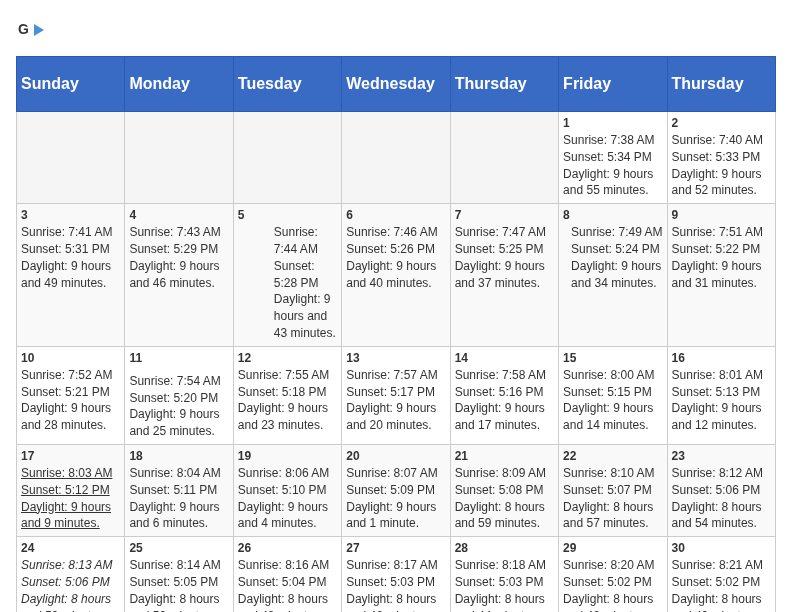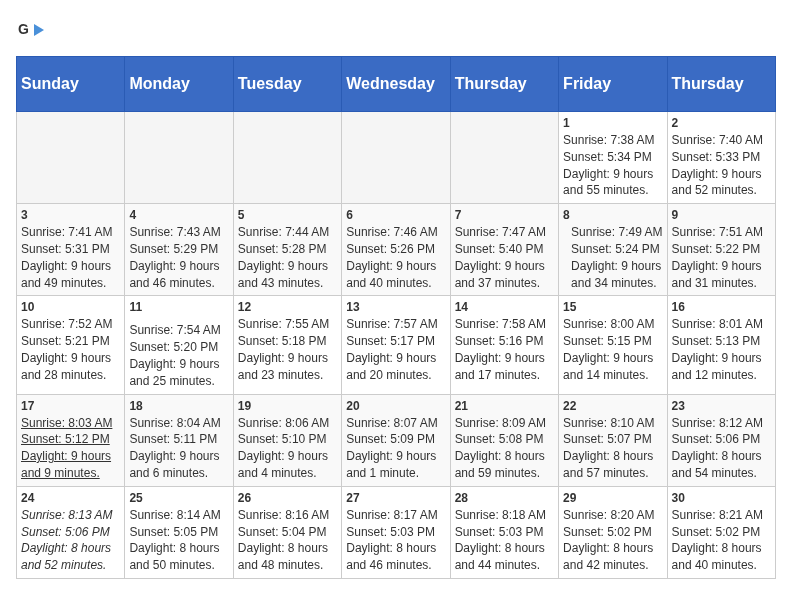--- a/index.html
+++ b/index.html
@@ -147,34 +147,34 @@
 Daylight: 9 hours and 49 minutes.</div>
         </td>
         <td>
           <span class="day-num">4</span>
           <div class="day-info" style="white-space: pre-line;">Sunrise: 7:43 AM
 Sunset: 5:29 PM
 Daylight: 9 hours and 46 minutes.</div>
         </td>
         <td>
           <span class="day-num">5</span>
-          <div class="day-info" style="white-space: pre-line;">Sunrise: 7:44 AM
+          <div class="day-info" style="white-space: pre-line; margin-left: 36px;">Sunrise: 7:44 AM
 Sunset: 5:28 PM
 Daylight: 9 hours and 43 minutes.</div>
         </td>
         <td>
           <span class="day-num">6</span>
           <div class="day-info" style="white-space: pre-line;">Sunrise: 7:46 AM
 Sunset: 5:26 PM
 Daylight: 9 hours and 40 minutes.</div>
         </td>
         <td>
           <span class="day-num">7</span>
           <div class="day-info" style="white-space: pre-line;">Sunrise: 7:47 AM
-Sunset: 5:40 PM
+Sunset: 5:25 PM
 Daylight: 9 hours and 37 minutes.</div>
         </td>
         <td>
           <span class="day-num">8</span>
           <div class="day-info" style="white-space: pre-line; margin-left: 8px;">Sunrise: 7:49 AM
 Sunset: 5:24 PM
 Daylight: 9 hours and 34 minutes.</div>
         </td>
         <td>
           <span class="day-num">9</span>

